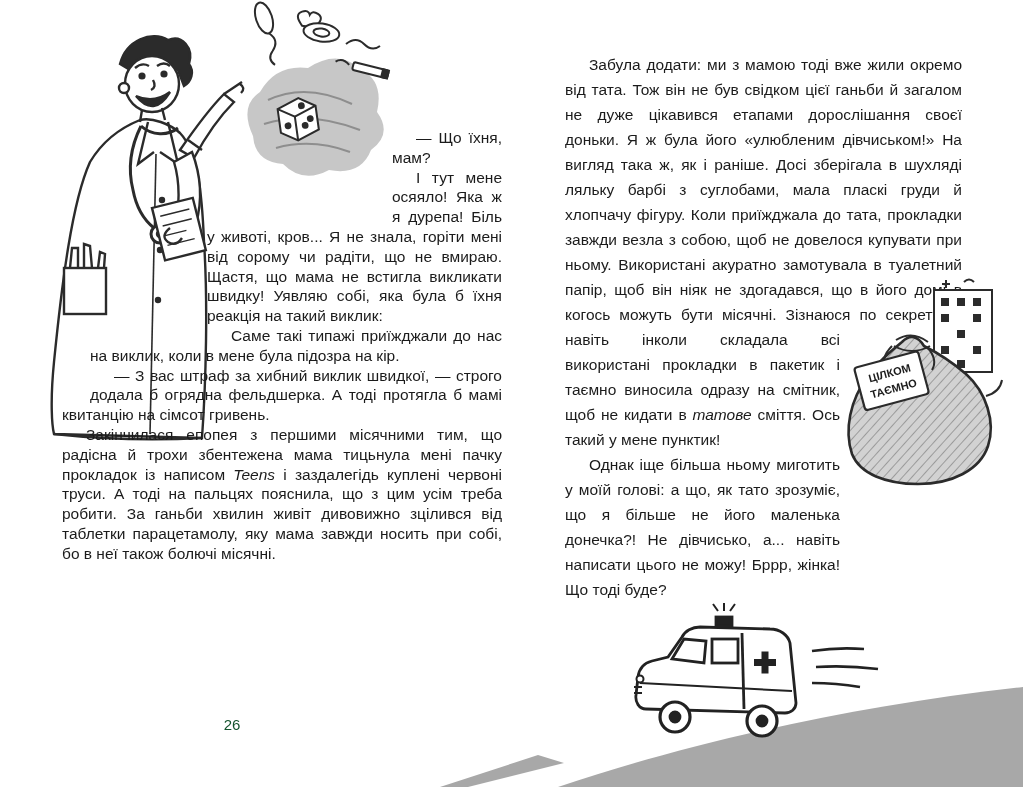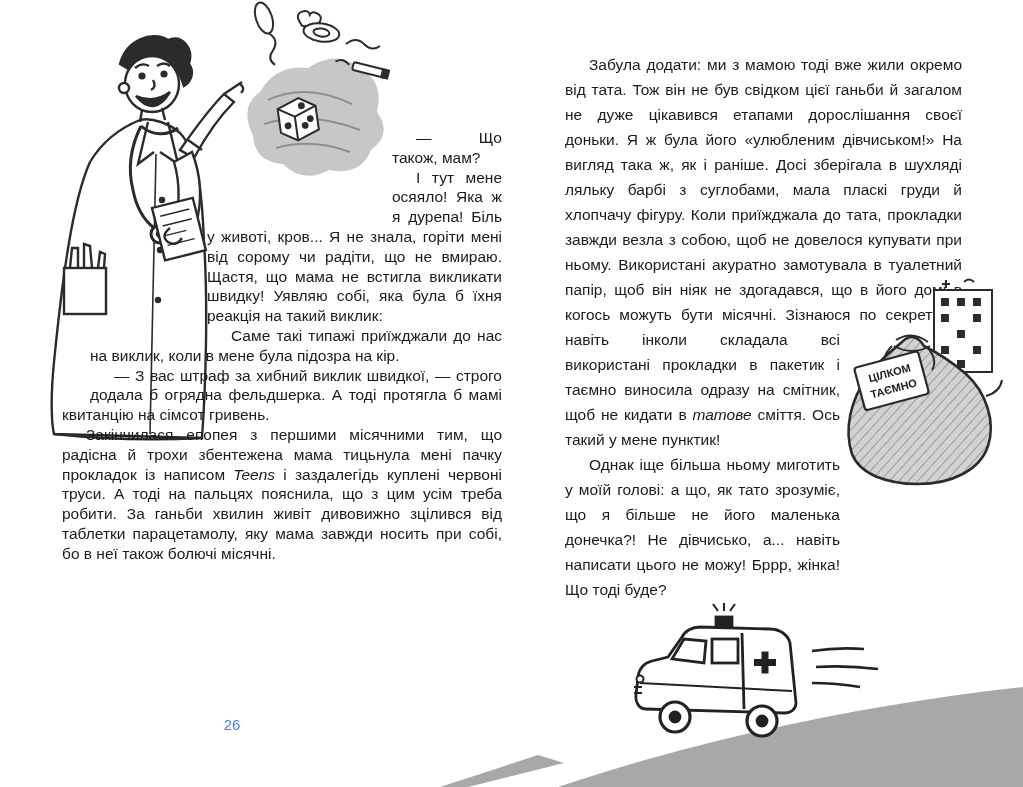--- a/index.html
+++ b/index.html
@@ -12,21 +12,21 @@
            font-size:15.5px;line-height:19.8px;text-align:justify;}
   .rp-text{position:absolute;left:565px;top:52px;width:397px;
            font-size:15.5px;line-height:25px;text-align:justify;}
   p{margin:0;text-indent:24px;}
   .fl{float:left;clear:left;}
   .f1{width:330px;height:80px;}
   .f2{width:145px;height:119px;}
   .f3{width:28px;height:60px;}
   .sack-spacer{float:right;clear:right;width:122px;height:240px;}
   .page-num{position:absolute;left:210px;top:716px;width:44px;
-            text-align:center;font-size:15px;color:#3b82f6;}
+            text-align:center;font-size:15px;color:#14532d;}
   i{font-style:italic;}
 
   
   .ill{position:absolute;}
   .doctor{left:2px;top:0px;}
   .sack{left:838px;top:276px;}
   .amb{left:420px;top:585px;}
   svg{display:block;}
 </style>
 </head>
@@ -112,21 +112,21 @@
       <path d="M68,268 L70,248 L76,248 L76,268 M82,268 L82,244 L88,246 L90,268 M96,268 L98,252 L103,254 L102,268" fill="none"></path>
 
       <path d="M52,434 q74,8 148,4" fill="none"></path>
     </g>
   </svg>
 
   <div class="lp-text">
     <div class="fl f1"></div>
     <div class="fl f2"></div>
     <div class="fl f3"></div>
-    <p>— Що також, мам?</p>
+    <p>— Що їхня, мам?</p>
     <p>І тут мене осяяло! Яка ж я дурепа! Біль у животі, кров... Я не знала, горіти мені від сорому чи радіти, що не вмираю. Щастя, що мама не встигла викликати швидку! Уявляю собі, яка була б їхня реакція на такий виклик:</p>
     <p>Саме такі типажі приїжджали до нас на виклик, коли в мене була підозра на кір.</p>
     <p>— З вас штраф за хибний виклик швидкої, — строго додала б огрядна фельдшерка. А тоді протягла б мамі квитанцію на сімсот гривень.</p>
     <p><span>Закінчилася епопея з першими місячними тим, що радісна й трохи збентежена мама тицьнула мені пачку прокладок із написом </span><i>Teens</i><span> і заздалегідь куплені червоні труси. А тоді на пальцях пояснила, що з цим усім треба робити. За ганьби хвилин живіт дивовижно зцілився від таблетки парацетамолу, яку мама завжди носить при собі, бо в неї також болючі місячні.</span></p>
   </div>
 
   <div class="page-num">26</div>
 
   <div class="rp-text">
     <p><span>Забула додати: ми з мамою тоді вже жили окремо від тата. Тож він не був свідком цієї ганьби й загалом не дуже цікавився етапами дорослішання своєї доньки. Я ж була його «улюбленим дівчиськом!» На вигляд така ж, як і раніше. Досі зберігала в шухляді ляльку барбі з суглобами, мала пласкі груди й хлопчачу фігуру. Коли приїжджала до тата, прокладки завжди везла з собою, щоб не довелося купувати при ньому. Використані акуратно замотувала в туалетний папір, щоб він ніяк не здогадався, що в його домі в когось можуть бути місячні. Зізнаюся по секрету: я навіть </span><span class="sack-spacer"></span><span>інколи складала всі використані прокладки в пакетик і таємно виносила одразу на смітник, щоб не кидати в </span><i>татове</i><span> сміття. Ось такий у мене пунктик!</span></p>

